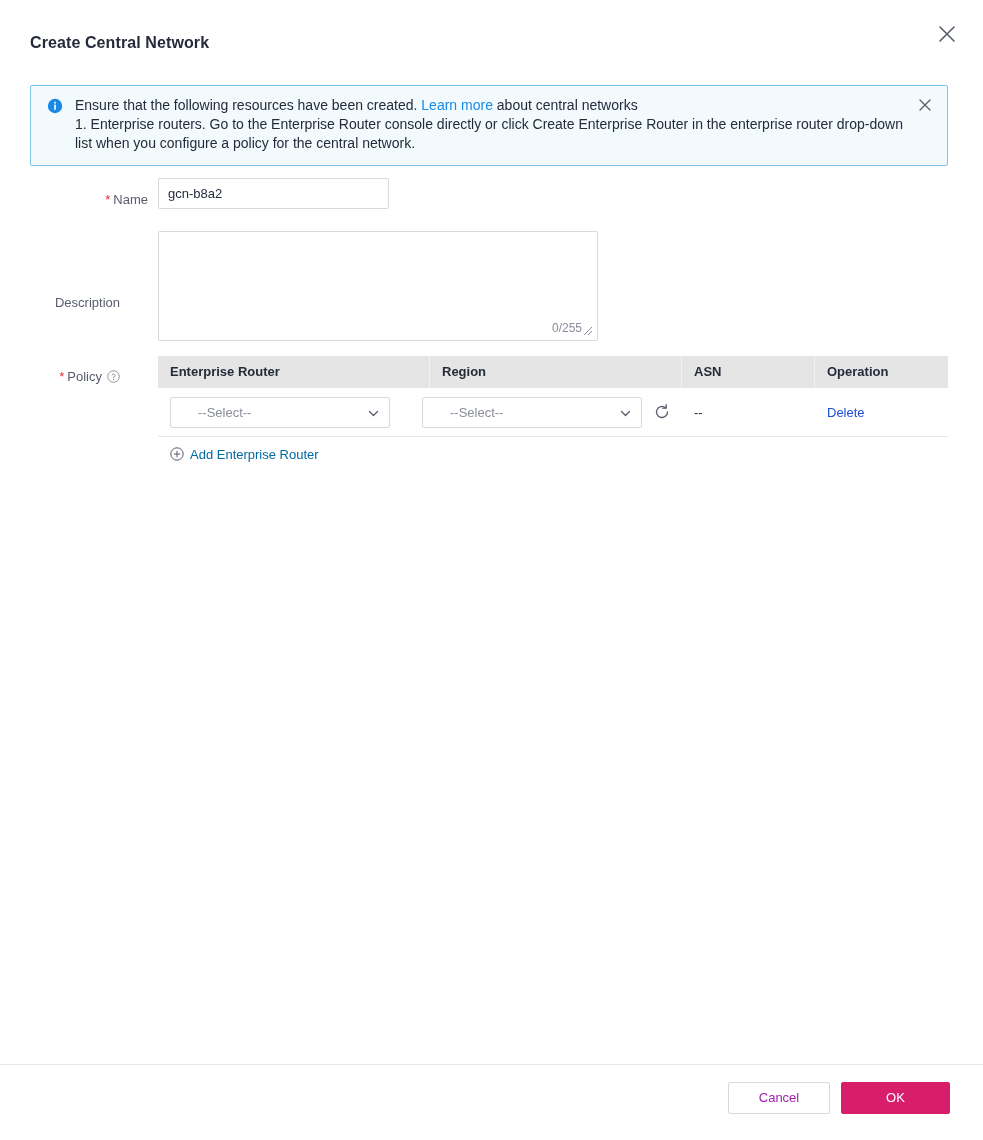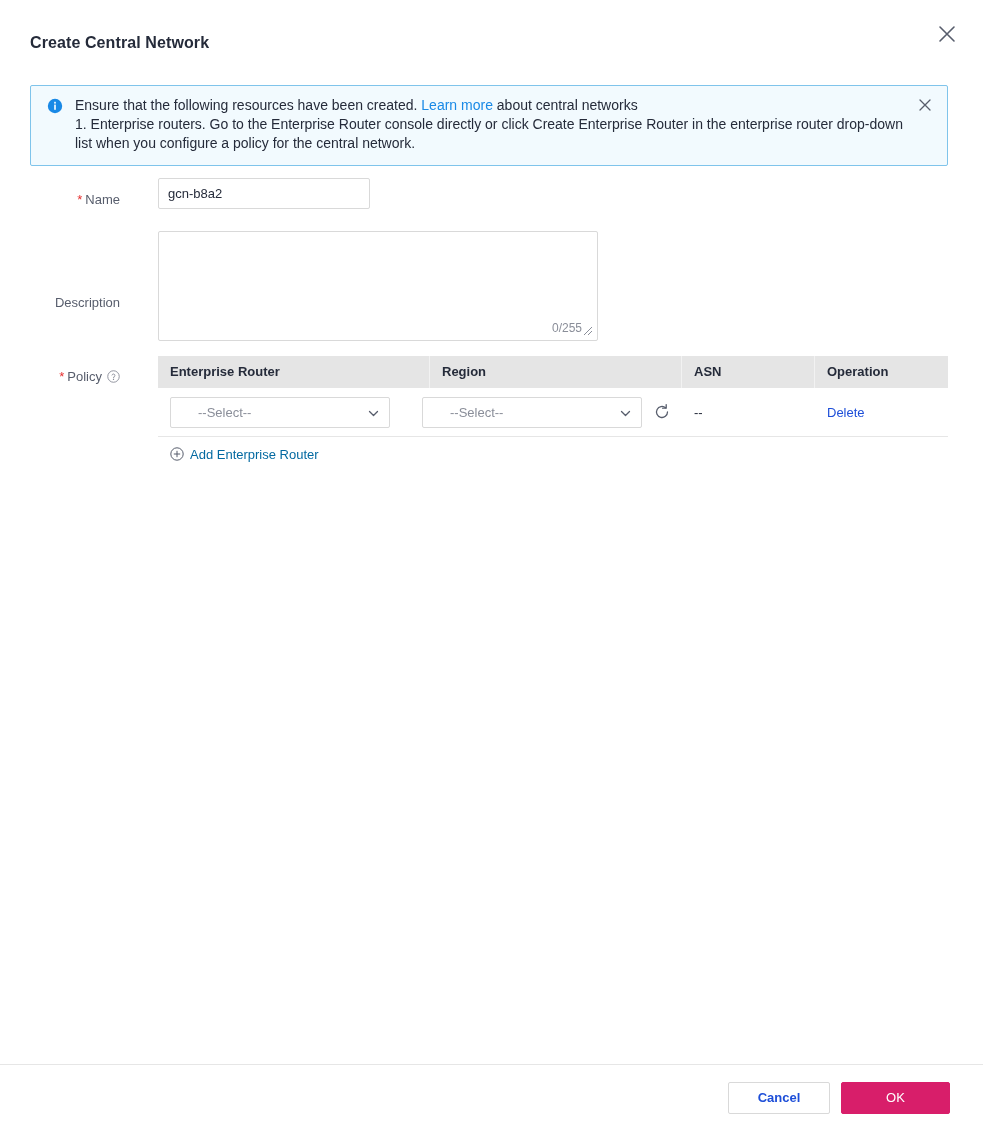--- a/index.html
+++ b/index.html
@@ -114,26 +114,26 @@
     display: inline-block;
     vertical-align: -2px;
     margin-left: 5px;
     width: 13px;
     height: 13px;
   }
   .help-icon svg { display:block; }
 
   
   .name-row { }
-  .name-row .label { top: 14px; }
+  .name-row .label { top: 14px; margin-left: 28px; }
   .text-input {
     position: absolute;
     left: 158px;
     top: 0;
-    width: 212px;
+    width: 231px;
     height: 31px;
     box-sizing: border-box;
     border: 1px solid #d9d9d9;
     border-radius: 2px;
     padding: 0 9px;
     font-family: "Liberation Sans", sans-serif;
     font-size: 13px;
     color: #252b3a;
     background: #fff;
     outline: none;
@@ -305,22 +305,21 @@
     font-family: "Liberation Sans", sans-serif;
     cursor: pointer;
     line-height: 30px;
     text-align: center;
   }
   .btn-cancel {
     right: 153px;
     width: 102px;
     background: #fff;
     border: 1px solid #d9d9d9;
-    color: #1d4ed8;
-    font-weight: bold;
+    color: #a21caf;
   }
   .btn-ok {
     right: 33px;
     width: 109px;
     background: #d81e6a;
     border: 1px solid #d81e6a;
     color: #fff;
   }
 </style>
 </head>

